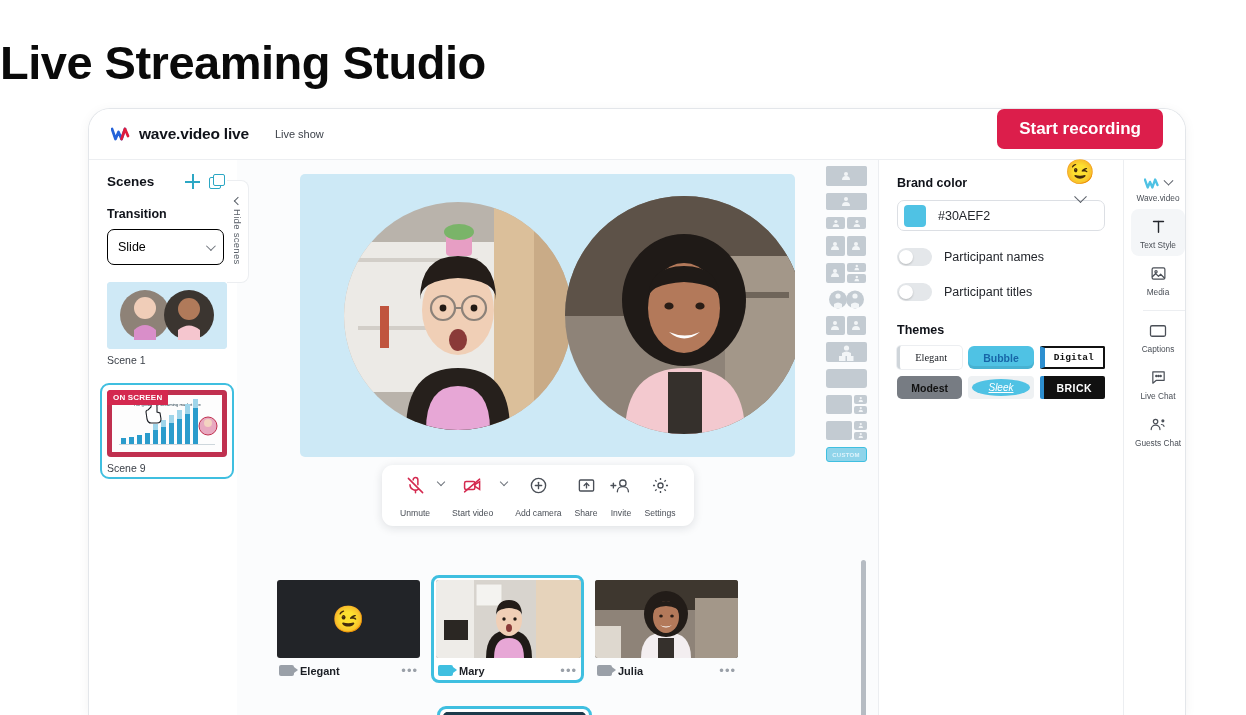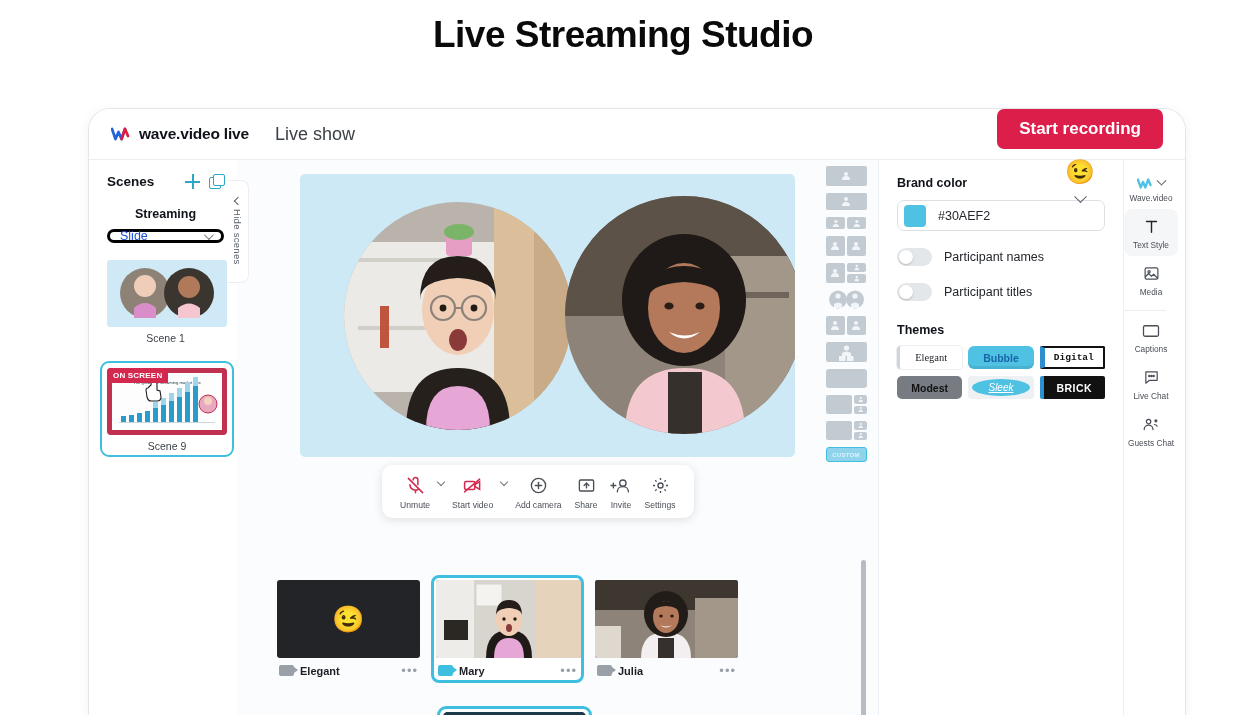--- a/index.html
+++ b/index.html
@@ -1,70 +1,70 @@
 <!DOCTYPE html>
 <html><head>
 <meta charset="utf-8">
 <style>
   * { margin:0; padding:0; box-sizing:border-box; }
   body {
     width:1246px; height:715px; background:#ffffff;
     font-family:"Liberation Sans", sans-serif; overflow:hidden; position:relative;
   }
   .page-title {
-    text-align:center; font-size:37px; font-weight:bold; color:#0a0a0a;
-    letter-spacing:-0.5px; padding-top:14px;
+    font-size:47px; font-weight:bold; color:#0a0a0a;
+    letter-spacing:-0.5px; padding-top:35px;
   }
   .app-window {
     position:absolute; left:88px; top:108px; width:1098px; height:607px;
     background:#fff; border-radius:22px 22px 0 0;
     border:1px solid #e3e6ea; border-bottom:none; overflow:hidden;
     box-shadow:0 2px 12px rgba(0,0,0,.05);
   }
   
   .app-header {
     height:51px; display:flex; align-items:center; padding:0 22px;
     border-bottom:1px solid #eceef1; background:#fff; position:relative;
   }
   .logo-wrap { display:flex; align-items:center; gap:8px; }
   .logo-mark { width:20px; height:14px; }
   .logo-text { font-size:15.5px; font-weight:bold; color:#10131a; letter-spacing:-0.2px; }
-  .show-name { margin-left:26px; font-size:18px; color:#3c4149; }
+  .show-name { margin-left:26px; font-size:11px; color:#3c4149; }
   .header-right { margin-left:auto; display:flex; align-items:center; gap:11px;flex-direction:column; }
   .btn-leave {
     background:#fbfbfc; border:1px solid #d9dce1; border-radius:7px;
     padding:9px 21px; font-size:12.5px; font-weight:bold; color:#16181d; cursor:pointer;
   }
   .btn-record {
     background:#DC1E4B; border:none; border-radius:7px; color:#fff;
     padding:10px 22px; font-size:17px; font-weight:bold; cursor:pointer;
   }
   .avatar-emoji { font-size:24px; line-height:1; cursor:pointer; }
   .chev { width:9px; height:9px; border-right:1.6px solid #5b6069; border-bottom:1.6px solid #5b6069;
           transform:rotate(45deg) translate(-2px,-2px); cursor:pointer; }
   
   .app-body { display:flex; height:556px; background:#fff; }
   
-  .scenes-panel { width:148px; padding:14px 13px 16px 18px; background:#fff; position:relative;text-align:center; }
+  .scenes-panel { width:148px; padding:14px 13px 16px 18px; background:#fff; position:relative; }
   .scenes-head { display:flex; align-items:center; }
   .scenes-title { font-size:13.5px; font-weight:bold; color:#10131a; }
   .scenes-actions { margin-left:auto; display:flex; gap:9px; align-items:center; }
   .ic-plus { width:15px; height:15px; position:relative; cursor:pointer; }
   .ic-plus:before, .ic-plus:after { content:""; position:absolute; background:#2CA7C4; }
   .ic-plus:before { left:6.5px; top:0; width:2px; height:15px; }
   .ic-plus:after { top:6.5px; left:0; height:2px; width:15px; }
   .ic-dup { width:15px; height:15px; position:relative; cursor:pointer; }
   .ic-dup:before { content:""; position:absolute; left:0; top:3px; width:10px; height:10px;
                    border:1.7px solid #2CA7C4; border-radius:2px; }
   .ic-dup:after { content:""; position:absolute; left:4px; top:0; width:10px; height:10px;
                   border:1.7px solid #2CA7C4; border-radius:2px; background:#fff; }
   .transition-label { font-size:12.5px; font-weight:bold; color:#10131a; margin-top:18px; }
   .select-box {
-    margin-top:8px; height:14px; border:3px solid #000000; border-radius:7px;
-    display:flex; align-items:center; padding:0 10px; font-size:12.5px; color:#1d4ed8;
+    margin-top:8px; height:36px; border:1px solid #000000; border-radius:7px;
+    display:flex; align-items:center; padding:0 10px; font-size:12.5px; color:#000000;
     background:#fff; cursor:pointer;
   }
   .select-box .sel-chev { margin-left:auto; width:7px; height:7px;
     border-right:1.5px solid #70757d; border-bottom:1.5px solid #70757d; transform:rotate(45deg) translateY(-2px); }
   .scene-item { margin-top:17px; cursor:pointer; }
   .scene-thumb { width:120px; height:67px; border-radius:4px; overflow:hidden; position:relative; background:#cfe9f6; }
   .scene-label { font-size:10.5px; color:#3c4149; margin-top:5px; }
   .scene-item.selected { border:2.5px solid #3FBFE0; border-radius:9px; padding:5px 5px 3px 5px; margin-left:-7px; width:134px;}
   .scene-item.selected .scene-thumb { width:120px; height:67px; }
   .onscreen-badge {
@@ -90,21 +90,21 @@
   }
   .bubble { position:absolute; border-radius:50%; overflow:hidden; }
   .bubble.b1 { left:44px; top:28px; width:228px; height:228px; }
   .bubble.b2 { left:265px; top:22px; width:238px; height:238px; }
   
   .toolbar {
     position:absolute; left:145px; top:305px; background:#fff; border-radius:11px;
     box-shadow:0 2px 10px rgba(20,30,50,.13); display:flex; align-items:flex-start;
     padding:10px 13px 8px; gap:3px;
   }
-  .tb-item { display:flex; flex-direction:column; align-items:center; gap:4px; cursor:pointer; padding:0 5px; }
+  .tb-item { display:flex; flex-direction:column; align-items:center; gap:12px; cursor:pointer; padding:0 5px; }
   .tb-ic { height:21px; display:flex; align-items:center; justify-content:center; }
   .tb-lab { font-size:8.6px; color:#4a4f57; white-space:nowrap; }
   .tb-chev { width:6px; height:6px; border-right:1.3px solid #70757d; border-bottom:1.3px solid #70757d;
              transform:rotate(45deg); margin-top:4px; cursor:pointer; }
   
   .strip { position:absolute; left:40px; top:420px; display:flex; gap:16px; }
   .pcard { width:143px; cursor:pointer; }
   .pcard.sel { border:3px solid #3FBFE0; border-radius:8px; padding:2px; margin:-5px -5px 0 -5px; width:153px; background:#fff;}
   .pthumb { width:143px; height:78px; border-radius:3px; overflow:hidden; position:relative; background:#222428; }
   .pcard.sel .pthumb { width:145px; }
@@ -163,21 +163,21 @@
                 font-family:"Liberation Mono",monospace; font-weight:bold; color:#111; font-size:9.5px; border-radius:2px;}
   .th-modest { background:#777c83; color:#111; font-weight:bold; border-radius:5px; }
   .th-sleek { background:#eef1f3; display:flex; }
   .th-sleek i { background:#4FC2E4; color:#fff; font-style:italic; text-decoration:underline;
                 border-radius:50%; width:58px; height:17px; display:flex; align-items:center;
                 justify-content:center; font-size:10px; margin:auto; }
   .th-brick { background:#111; color:#fff; font-weight:bold; border-left:4px solid #2d8fd0;
               letter-spacing:.5px; border-radius:2px; }
   
   .rail { width:62px; border-left:1px solid #eceef1; padding-top:10px;
-          display:flex; flex-direction:column; align-items:flex-start; background:#fff; }
+          display:flex; flex-direction:column; align-items:flex-end; background:#fff; }
   .rail-item { width:54px; padding:8px 0 6px; display:flex; flex-direction:column;
                align-items:center; gap:4px; cursor:pointer; border-radius:8px; }
   .rail-item.active { background:#f4f6f8; }
   .rail-lab { font-size:8.3px; color:#4a4f57; text-align:center; }
   .rail-ic { height:19px; display:flex; align-items:center; justify-content:center; }
   .rail-div { width:42px; height:1px; background:#eceef1; margin:7px 0 2px; }
   .rail-top { display:flex; align-items:center; gap:5px; }
 </style>
 </head>
 <body>
@@ -206,21 +206,21 @@
   <div class="app-body">
 
     <div class="scenes-panel">
       <div class="scenes-head">
         <span class="scenes-title">Scenes</span>
         <span class="scenes-actions">
           <span class="ic-plus"></span>
           <span class="ic-dup"></span>
         </span>
       </div>
-      <div class="transition-label">Streaming</div>
+      <div class="transition-label">Transition</div>
       <div class="select-box">
         <span>Slide</span>
         <span class="sel-chev"></span>
       </div>
 
       <div class="scene-item">
         <div class="scene-thumb">
           <svg viewBox="0 0 120 67" width="120" height="67">
             <rect width="120" height="67" fill="#cfe9f6"></rect>
             <circle cx="38" cy="33" r="25" fill="#8e8277"></circle>

